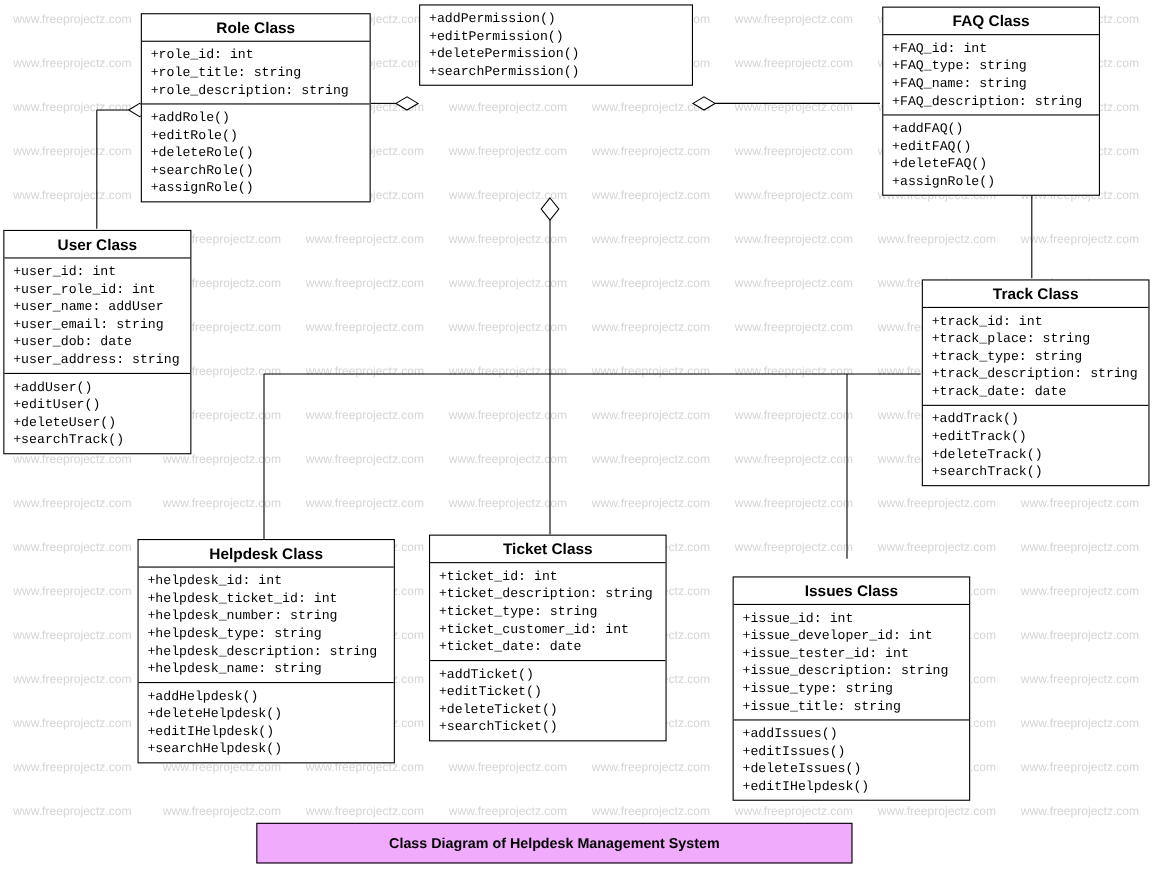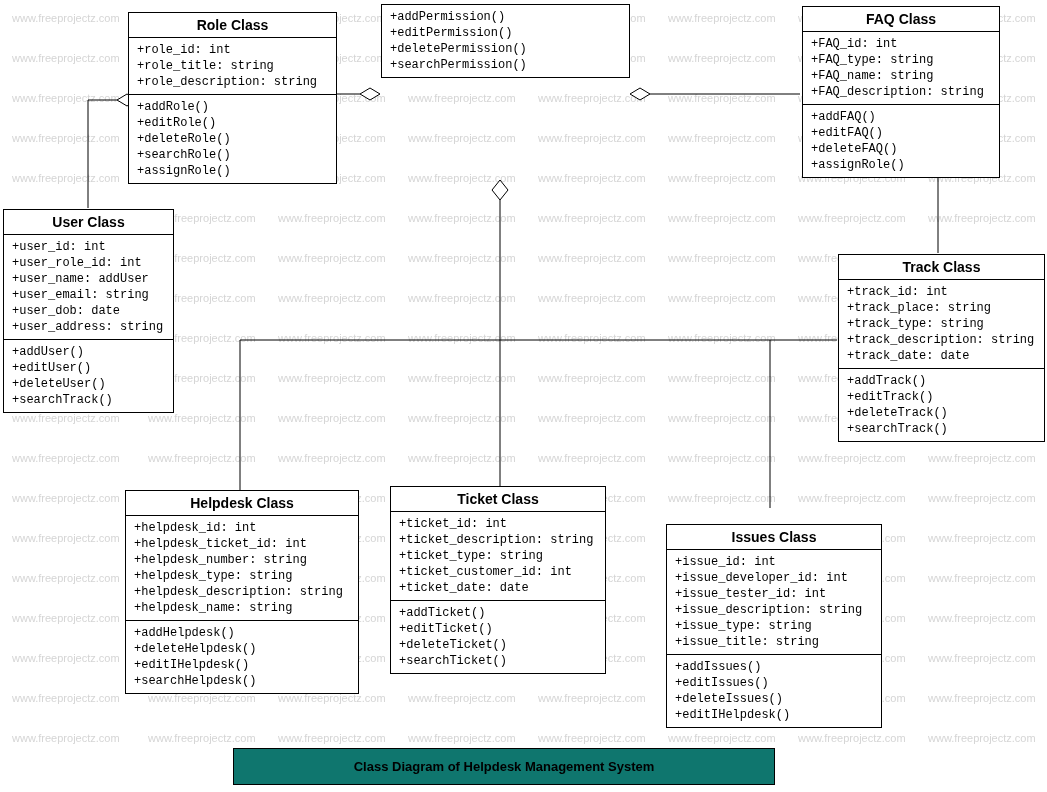--- a/index.html
+++ b/index.html
@@ -3,21 +3,21 @@
 <meta charset="utf-8">
 <style>
   html,body{margin:0;padding:0;font-family:Arial,Helvetica,sans-serif;background:#fff;color:#000}
   .canvas{position:relative;width:1047px;height:792px;overflow:hidden}
   .wm{position:absolute;font-size:11px;color:#d5d5d5;white-space:nowrap;pointer-events:none;font-family:Arial,Helvetica,sans-serif}
   .class-box{position:absolute;border:1px solid #000;background:#fff}
   .class-title{border-bottom:1px solid #000;font-weight:bold;text-align:center;padding:4px 8px;font-size:14px}
   .attrs,.ops{padding:4px 8px;font-family:"Courier New",monospace;font-size:12px;line-height:16px}
   .attrs{border-bottom:1px solid #000}
   .row{white-space:nowrap}
-  .title-box{position:absolute;border:1px solid #000;background:#0f766e;font-weight:bold;text-align:center;padding:10px 30px;font-size:13px}
+  .title-box{position:absolute;border:1px solid #000;background:#f0abfc;font-weight:bold;text-align:center;padding:10px 30px;font-size:13px}
   svg.connectors{position:absolute;left:0;top:0;width:1047px;height:792px;pointer-events:none}
 </style>
 </head>
 <body>
 
 <div class="canvas">
 
 <div id="wm-host">
       <div class="wm" style="left: 12px; top: 12px;">www.freeprojectz.com</div>
       <div class="wm" style="left: 148px; top: 12px;">www.freeprojectz.com</div>

